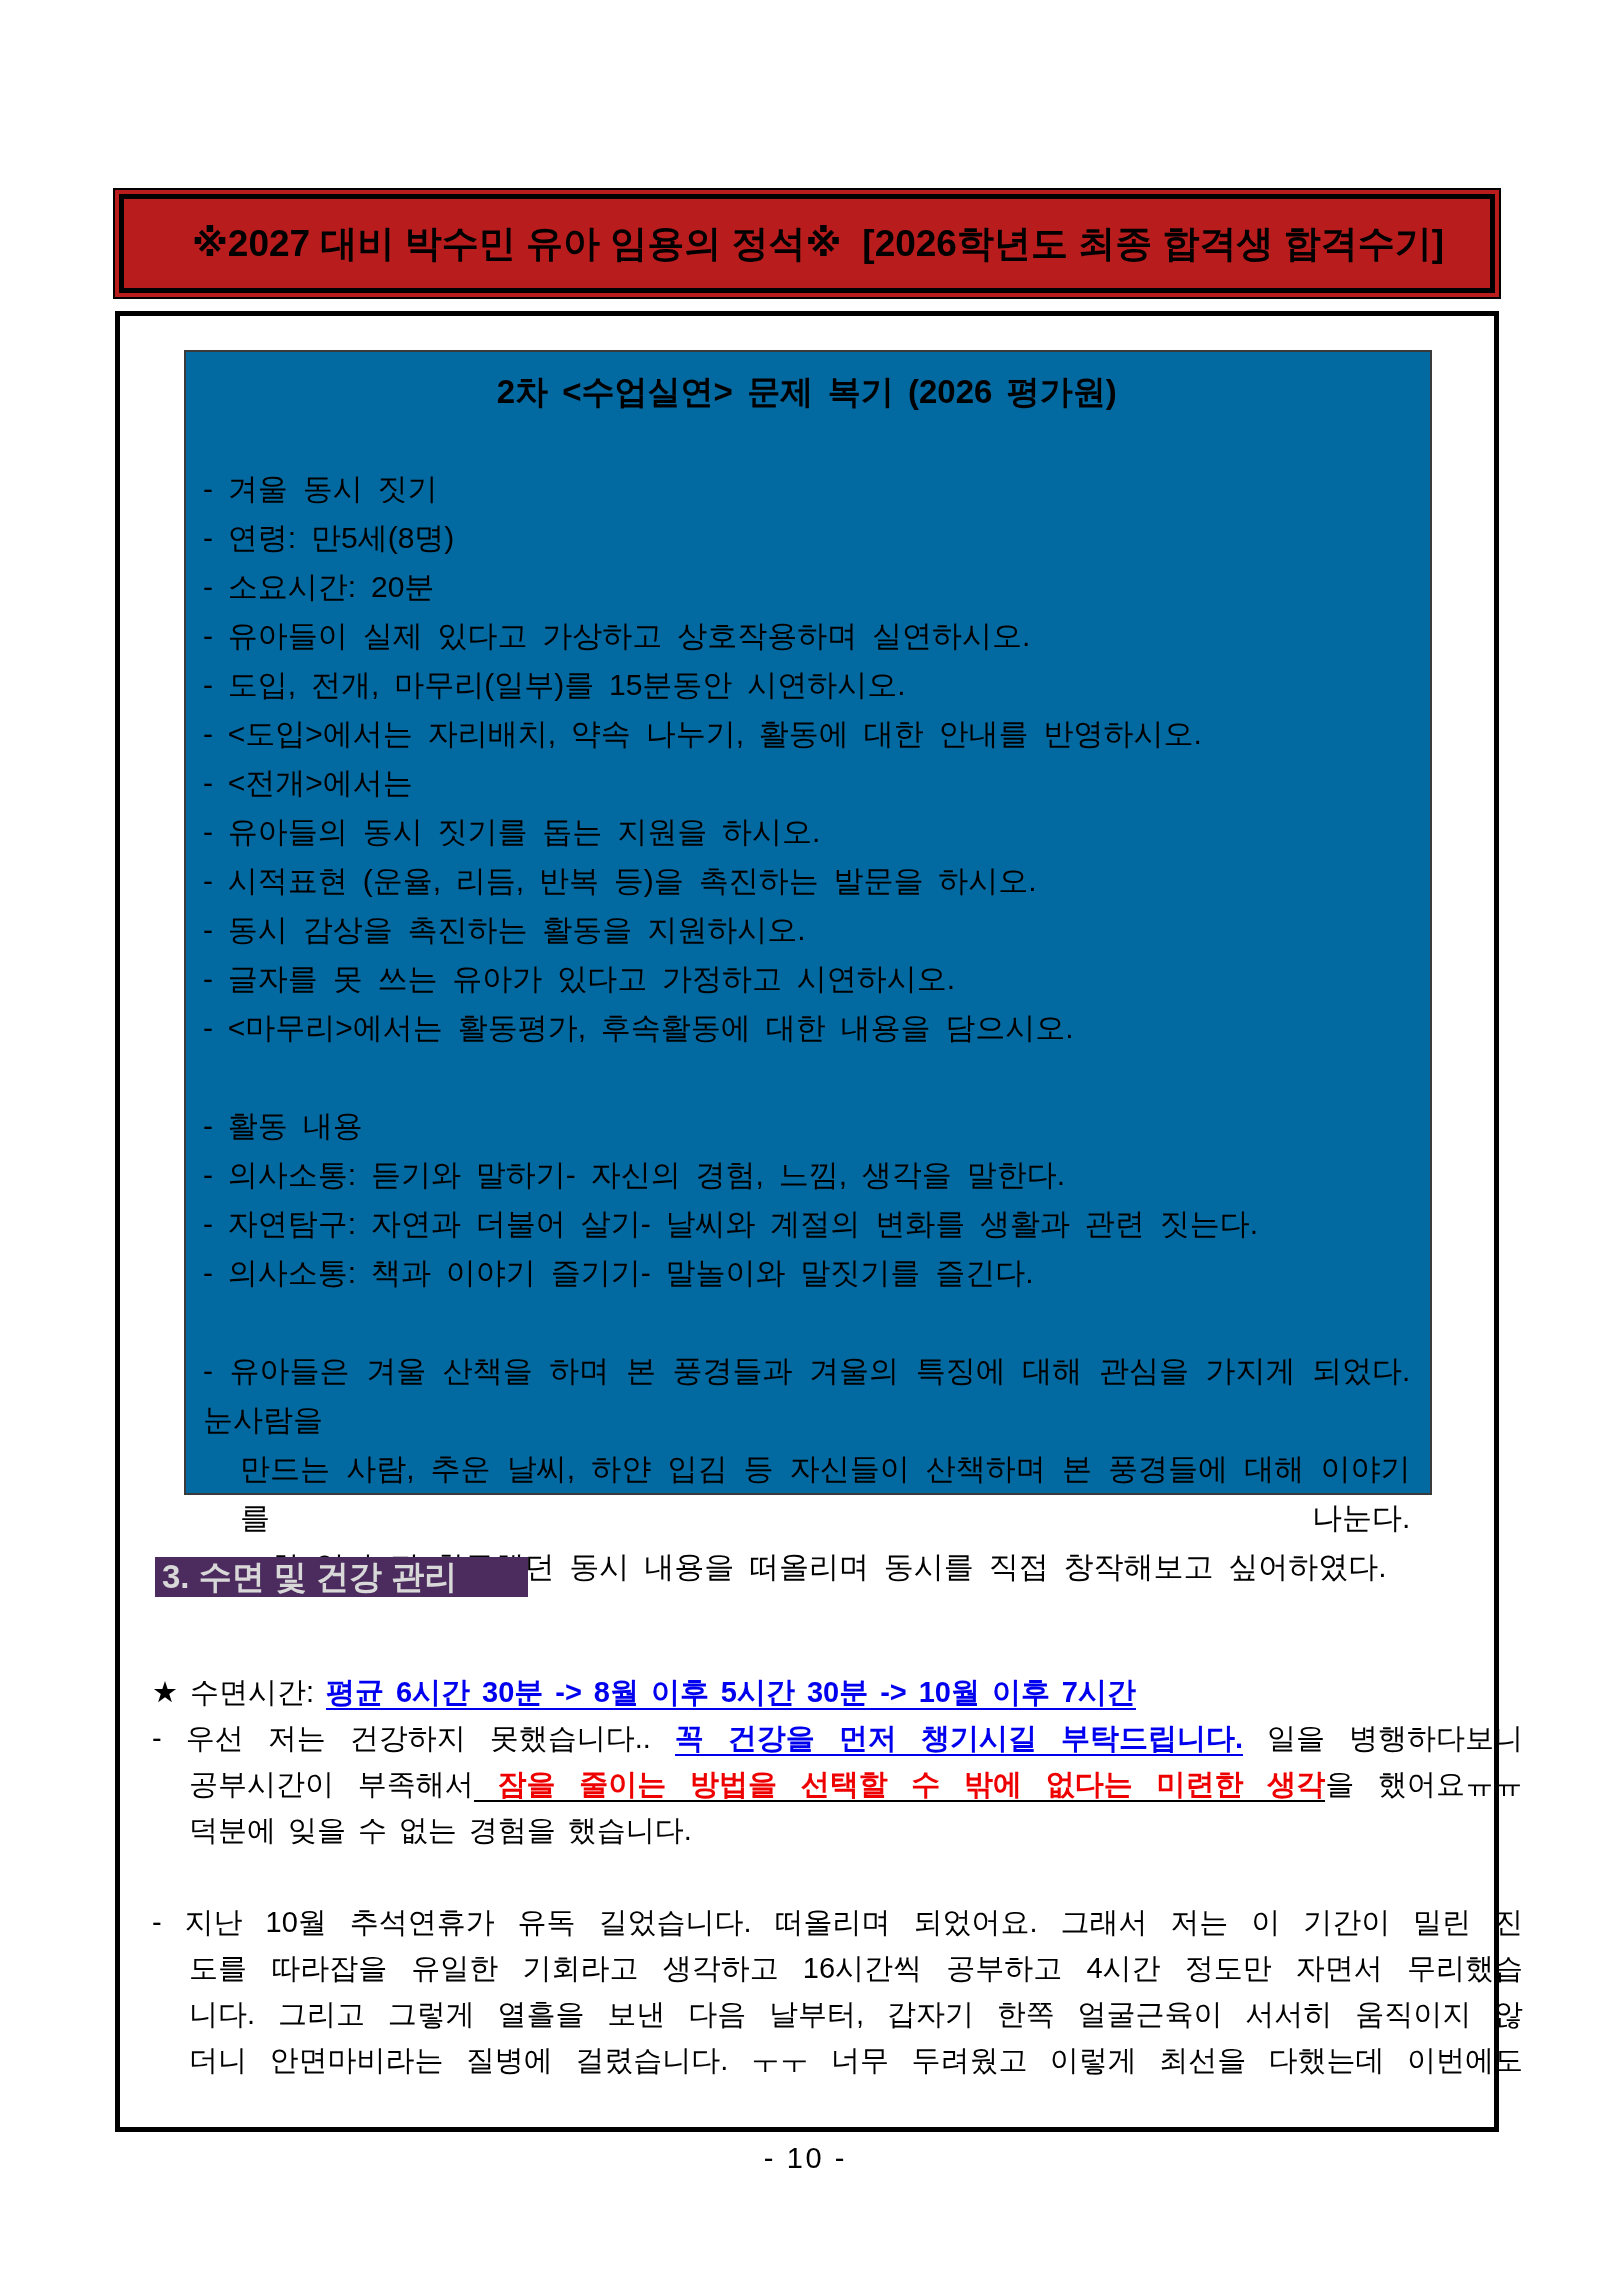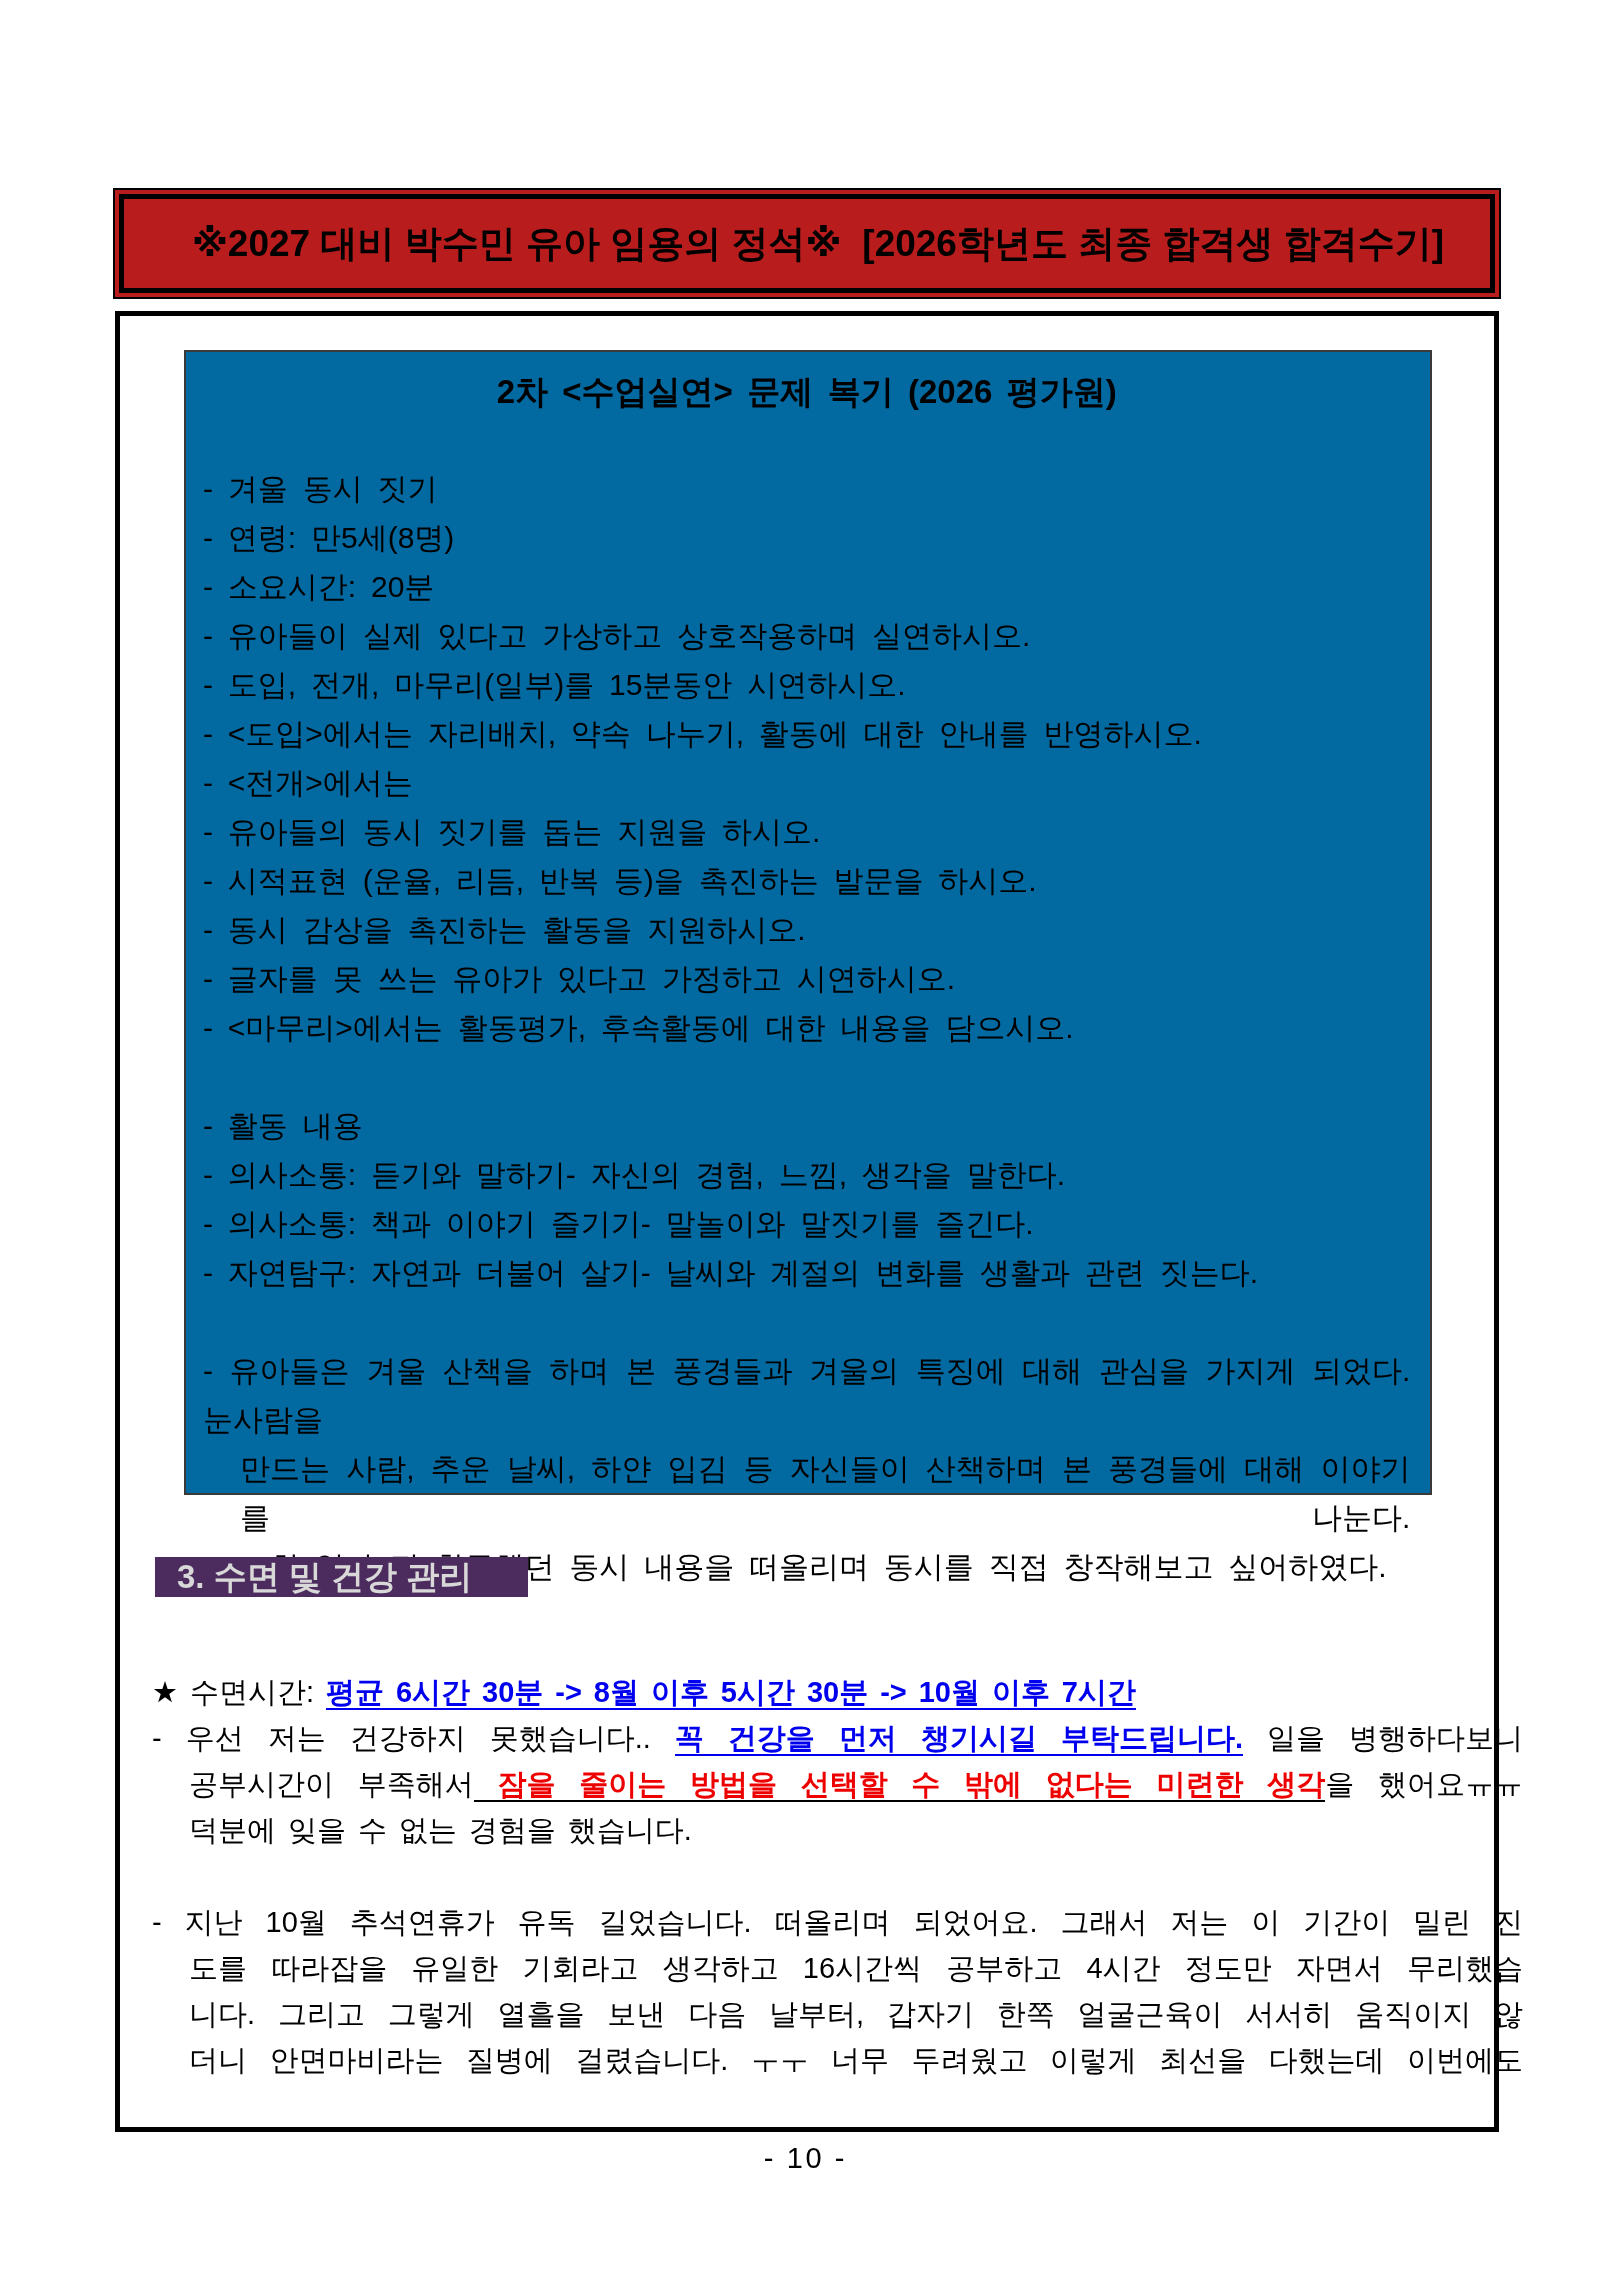--- a/index.html
+++ b/index.html
@@ -35,21 +35,21 @@
   .box-list{margin-top:51px;font-size:30px;line-height:49px;word-spacing:6.5px;}
   .box-list .line{white-space:nowrap;overflow:hidden;}
   .gap-line{height:49px;}
   .context .line{white-space:normal;}
   .context .j{text-align:justify;text-align-last:justify;}
   .indent1{padding-left:37px;}
   
   .section-heading{
     position:absolute;left:155px;top:1557px;width:373px;height:40px;
     background:#4c2c5e;color:#d8d8d8;font-size:33px;font-weight:bold;
-    line-height:40px;padding-left:22px;box-sizing:border-box;white-space:nowrap;
+    line-height:40px;padding-left:7px;box-sizing:border-box;white-space:nowrap;
   }
   
   .bottom-section{
     position:absolute;left:124px;top:1669px;width:1371px;
     font-size:29px;line-height:46px;word-spacing:3.9px;margin-left:28px;
   }
   .bottom-section .line{min-height:46px;}
   .bottom-section .j{text-align:justify;text-align-last:justify;}
   .seg-blue{color:#0000ee;font-weight:bold;border-bottom:2.6px solid #0000ee;}
   .seg-red{color:#ee0000;font-weight:bold;border-bottom:2.6px solid #000;}
@@ -88,22 +88,22 @@
       <div class="line">- 동시 감상을 촉진하는 활동을 지원하시오.</div>
       <div class="line">- 글자를 못 쓰는 유아가 있다고 가정하고 시연하시오.</div>
       <div class="line">- &lt;마무리&gt;에서는 활동평가, 후속활동에 대한 내용을 담으시오.</div>
     </div>
 
   <div class="gap-line"></div>
 
   <div class="box-list" style="margin-top:0;">
       <div class="line">- 활동 내용</div>
       <div class="line">- 의사소통: 듣기와 말하기- 자신의 경험, 느낌, 생각을 말한다.</div>
+      <div class="line">- 자연탐구: 자연과 더불어 살기- 날씨와 계절의 변화를 생활과 관련 짓는다.</div>
       <div class="line">- 의사소통: 책과 이야기 즐기기- 말놀이와 말짓기를 즐긴다.</div>
-      <div class="line">- 자연탐구: 자연과 더불어 살기- 날씨와 계절의 변화를 생활과 관련 짓는다.</div>
     </div>
 
   <div class="gap-line"></div>
 
   <div class="box-list context" style="margin-top:0;">
     <div class="line j">- 유아들은 겨울 산책을 하며 본 풍경들과 겨울의 특징에 대해 관심을 가지게 되었다. 눈사람을</div>
     <div class="line j indent1">만드는 사람, 추운 날씨, 하얀 입김 등 자신들이 산책하며 본 풍경들에 대해 이야기를 나눈다.</div>
     <div class="line indent1">또한 얼마 전 활동했던 동시 내용을 떠올리며 동시를 직접 창작해보고 싶어하였다.</div>
   </div>
 </div>

